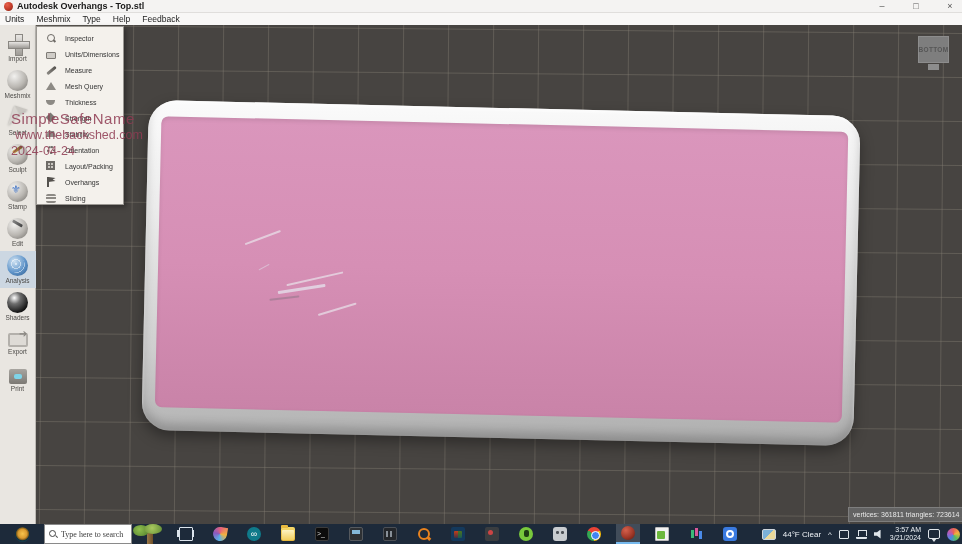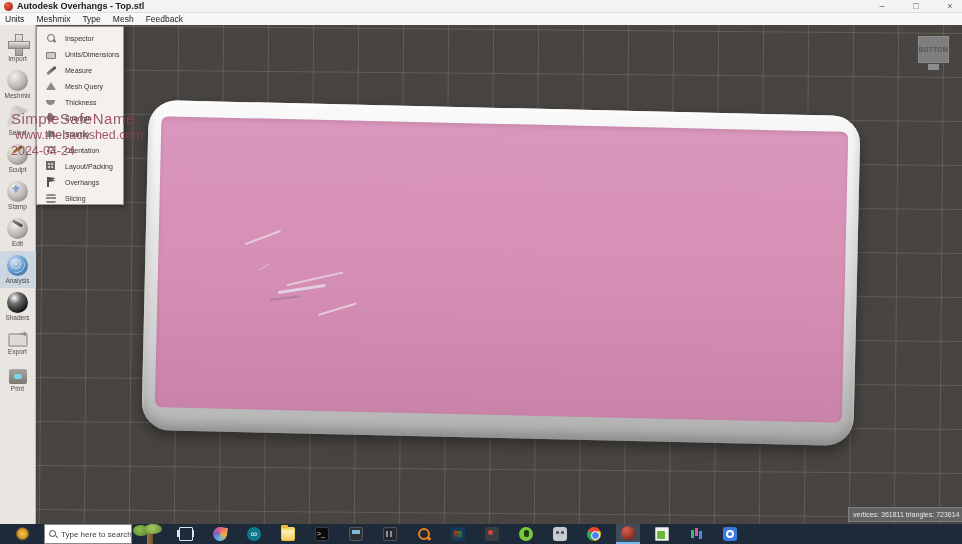--- a/index.html
+++ b/index.html
@@ -98,21 +98,21 @@
   .wm3 { font-size:12.5px; margin-top:2px;}
 
   
   .taskbar { height:20px; background:#1d2a3a; display:flex; align-items:center; position:relative;}
   .start { width:44px; height:20px; display:flex; align-items:center; justify-content:center;}
   .start-orb { width:15px; height:15px; border-radius:50%; background:radial-gradient(circle at 50% 45%, #f5c44e 0%, #d99a2e 40%, #7a5a1e 55%, #10303e 62%, #1d4a5a 80%, #0d2531 100%);}
   .searchbox { width:88px; height:20px; background:#ffffff; display:flex; align-items:center; gap:4px; padding:0 4px; border:1px solid #8a8a8a;}
   .mag { width:8px; height:8px; position:relative; flex:0 0 auto;}
   .mag::before{ content:""; position:absolute; left:0; top:0; width:5px; height:5px; border:1.3px solid #444; border-radius:50%;}
   .mag::after{ content:""; position:absolute; left:5.5px; top:5.5px; width:3px; height:1.3px; background:#444; transform:rotate(45deg);}
-  .searchbox input { border:none; outline:none; font-size:8px; color:#333; width:70px; font-family:Liberation Sans, sans-serif; background:transparent;}
+  .searchbox input { border:none; outline:none; font-size:8px; color:#333; width:70px; font-family:Liberation Serif, serif; background:transparent;}
   .searchbox input::placeholder { color:#3c3c3c; }
   .tree { width:34px; height:20px; position:relative; flex:0 0 auto;}
   .tree .trunk { position:absolute; left:15px; top:4px; width:6px; height:16px; background:linear-gradient(90deg,#9a7848,#6e4f28);}
   .tree .fol1 { position:absolute; left:1px; top:1px; width:16px; height:11px; border-radius:50%; background:radial-gradient(circle at 40% 40%, #8fbf4e, #4e7a2a);}
   .tree .fol2 { position:absolute; left:12px; top:0; width:18px; height:10px; border-radius:50%; background:radial-gradient(circle at 45% 40%, #a9c95f, #5e8a32);}
   .ticons { display:flex; align-items:center; gap:10px; margin-left:8px;}
   .tslot { width:24px; height:20px; display:flex; align-items:center; justify-content:center;}
   .tslot.active { background:rgba(255,255,255,.16); border-bottom:2px solid #76b9ed;}
   .ti { width:14px; height:14px; position:relative; border-radius:2px;}
   .ti-taskview { border:1.5px solid #dce4ec; border-radius:1px; background:transparent;}
@@ -171,21 +171,21 @@
     <div class="win-btn">–</div>
     <div class="win-btn">□</div>
     <div class="win-btn">×</div>
   </div>
 </div>
 
 <div class="menubar">
   <span class="mitem">Units</span>
   <span class="mitem">Meshmix</span>
   <span class="mitem">Type</span>
-  <span class="mitem">Mesh</span>
+  <span class="mitem">Help</span>
   <span class="mitem">Feedback</span>
 </div>
 
 <div class="main">
 
   <div class="toolrail">
     <div class="tool">
       <div class="icon-plus"></div>
       <div class="tlabel">Import</div>
     </div>
@@ -389,13 +389,27 @@
         <div class="ti ti-notepad"></div>
       </div>
     <div class="tslot">
         <div class="ti ti-audio"></div>
       </div>
     <div class="tslot">
         <div class="ti ti-loop"></div>
       </div>
   </div>
 
+  <div class="tray">
+    <div class="wicon"></div>
+    <div class="wtext">44°F Clear</div>
+    <div class="chev">^</div>
+    <div class="sico"></div>
+    <div class="sico net"></div>
+    <div class="sico vol"></div>
+    <div class="clock">
+      <div>3:57 AM</div>
+      <div>3/21/2024</div>
+    </div>
+    <div class="chat"></div>
+    <div class="people"></div>
+  </div>
 </div>
 
 </body></html>

